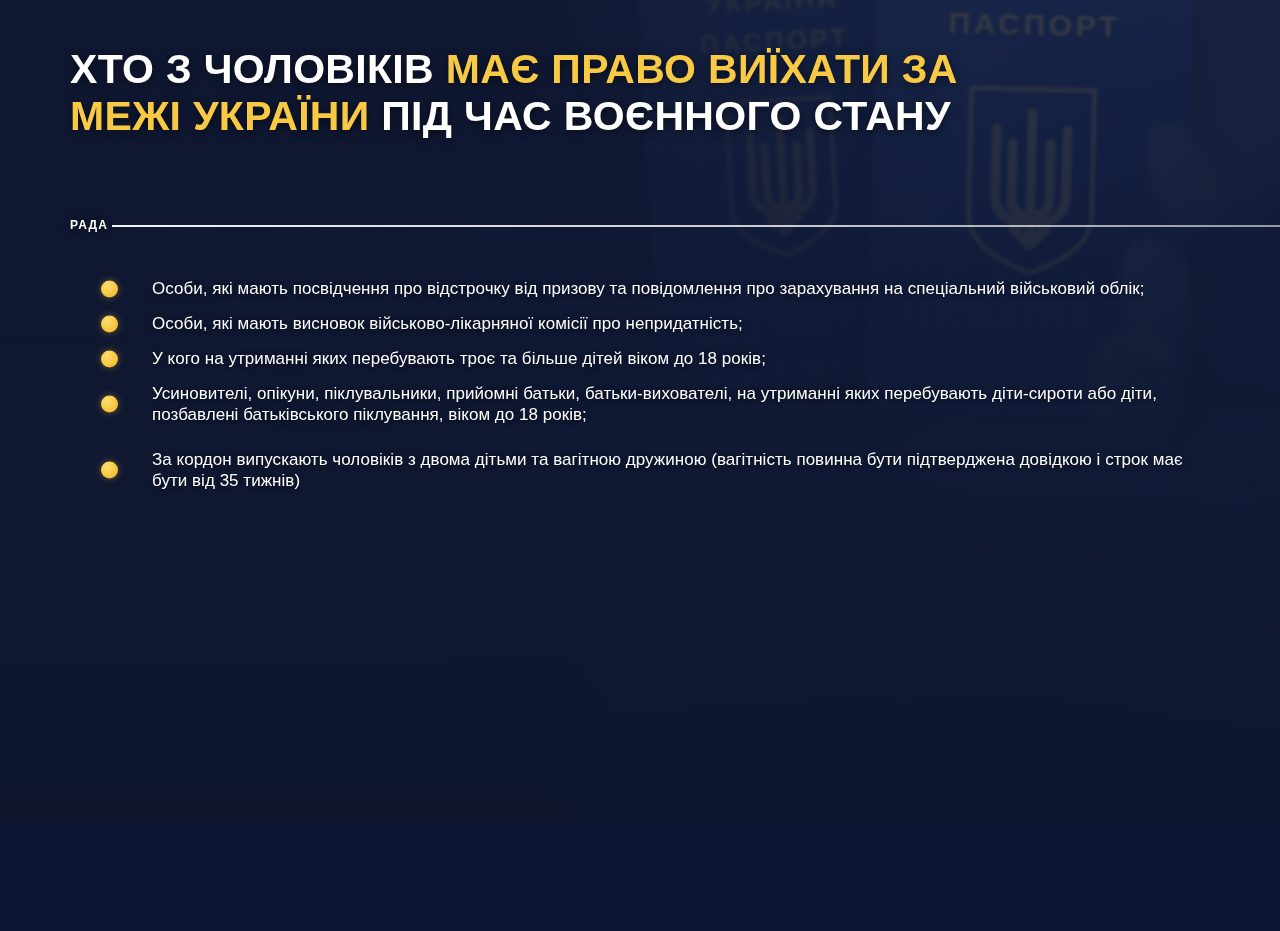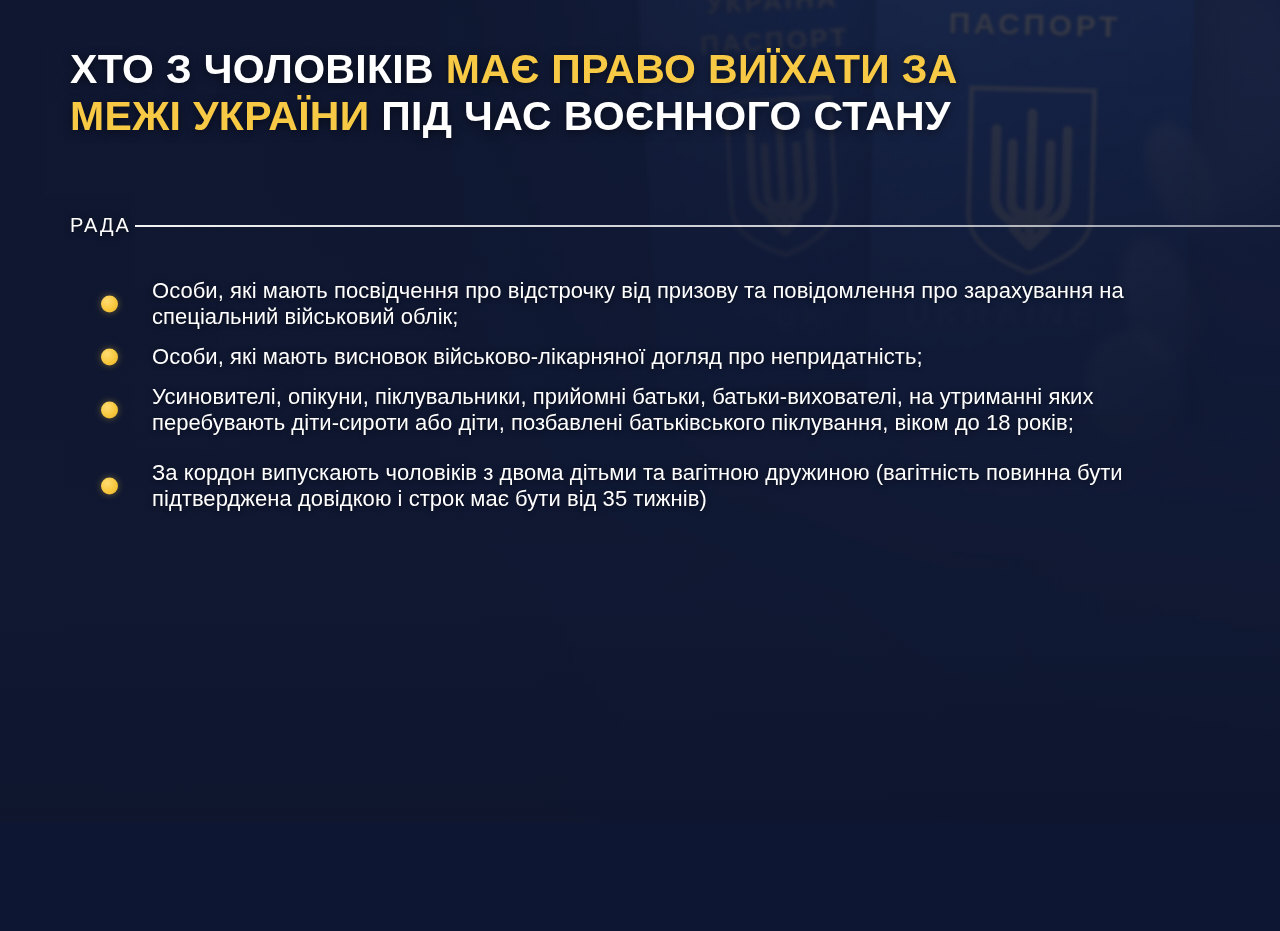--- a/index.html
+++ b/index.html
@@ -147,22 +147,22 @@
     position:absolute;
     left:70px;
     top:212px;
     right:0;
     height:26px;
     display:flex;
     align-items:center;
   }
   .brand {
     color:#ffffff;
-    font-weight:400;
-    font-size:20px;
+    font-weight:700;
+    font-size:12px;
     letter-spacing:0.10em;
     text-shadow:0 1px 6px rgba(0,0,0,0.6);
     flex:0 0 auto;
     padding-right:4px;
   }
   .brand-rule {
     flex:1 1 auto;
     height:2px;
     background:linear-gradient(90deg, rgba(255,255,255,0.95) 0%, rgba(255,255,255,0.78) 55%, rgba(255,255,255,0.55) 100%);
     margin-top:2px;
@@ -192,22 +192,22 @@
     width:17px;
     height:17px;
     border-radius:50%;
     background:radial-gradient(circle at 36% 32%, #ffdc72 0%, #f8c940 52%, #e8b227 100%);
     box-shadow:0 0 7px rgba(248,201,64,0.38);
   }
 
   .bullet-text {
     color:#ffffff;
     font-family:"Liberation Sans", sans-serif;
-    font-size:22px;
-    line-height:26px;
+    font-size:17px;
+    line-height:21px;
     letter-spacing:0.002em;
     text-shadow:0 1px 5px rgba(0,0,0,0.55);
   }
 </style>
 </head>
 <body>
 
 <div id="poster">
 
   <div class="photo-layer">
@@ -265,21 +265,25 @@
       <span class="brand-rule"></span>
     </div>
 
     <ul class="bullet-list">
         <li class="bullet-item">
           <span class="bullet-dot"></span>
           <span class="bullet-text">Особи, які мають посвідчення про відстрочку від призову та повідомлення про зарахування на спеціальний військовий облік;</span>
         </li>
         <li class="bullet-item">
           <span class="bullet-dot"></span>
-          <span class="bullet-text">Особи, які мають висновок військово-лікарняної догляд про непридатність;</span>
+          <span class="bullet-text">Особи, які мають висновок військово-лікарняної комісії про непридатність;</span>
+        </li>
+        <li class="bullet-item">
+          <span class="bullet-dot"></span>
+          <span class="bullet-text">У кого на утриманні яких перебувають троє та більше дітей віком до 18 років;</span>
         </li>
         <li class="bullet-item">
           <span class="bullet-dot"></span>
           <span class="bullet-text">Усиновителі, опікуни, піклувальники, прийомні батьки, батьки-вихователі, на утриманні яких перебувають діти-сироти або діти, позбавлені батьківського піклування, віком до 18 років;</span>
         </li>
         <li class="bullet-item">
           <span class="bullet-dot"></span>
           <span class="bullet-text">За кордон випускають чоловіків з двома дітьми та вагітною дружиною (вагітність повинна бути підтверджена довідкою і строк має бути від 35 тижнів)</span>
         </li>
       </ul>

